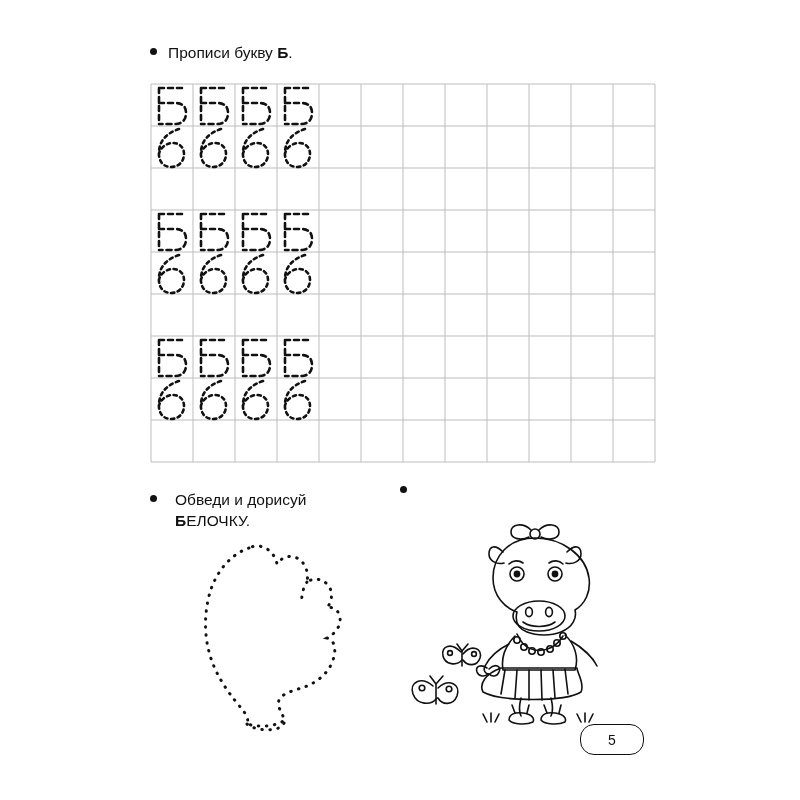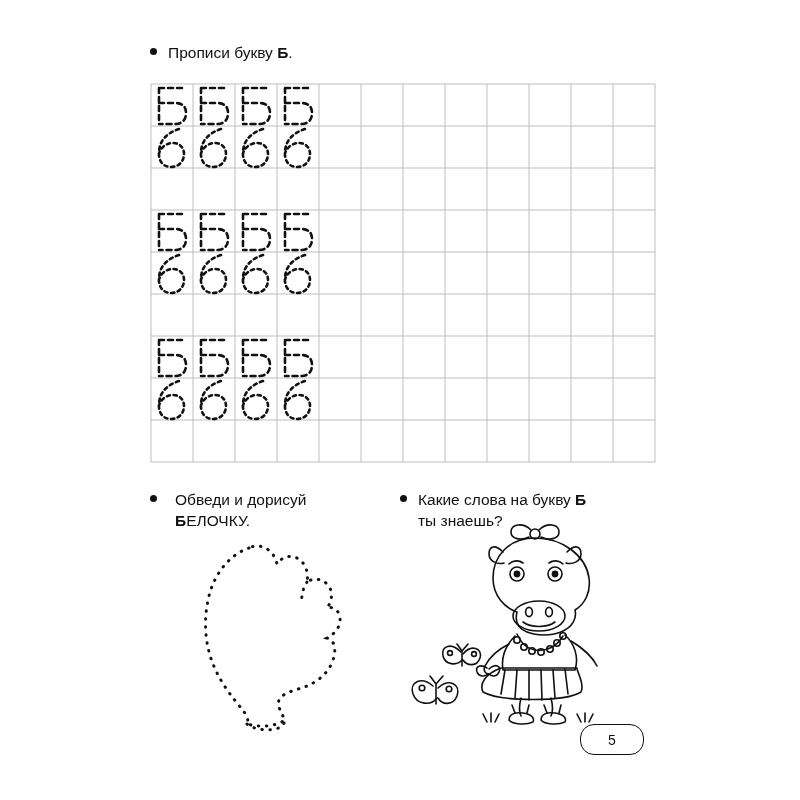--- a/index.html
+++ b/index.html
@@ -287,24 +287,20 @@
              C152 52 148 42 140 38
              C132 34 124 38 120 44
              C118 34 110 26 100 26
              C97 26 94 27 92 28 Z" fill="none" stroke="#111" stroke-width="3" stroke-dasharray="0.5 7.5" stroke-linecap="round"></path>
     <path d="M90 204 C96 209 108 211 118 209 C124 208 127 205 128 200" fill="none" stroke="#111" stroke-width="3" stroke-dasharray="0.5 7.5" stroke-linecap="round"></path>
     <path d="M150 62 C146 68 144 76 145 84" fill="none" stroke="#111" stroke-width="3" stroke-dasharray="0.5 7.5" stroke-linecap="round"></path>
   </svg>
 
   <div class="task3-head">
     <span class="bullet"></span>
-    <span>
-      <span>Какие слова на букву </span><span class="bold">Б</span><br>
-      <span>ты знаешь?</span>
-    </span>
   </div>
 
   <svg class="hippo" viewBox="0 0 260 225">
     <g fill="none" stroke="#111" stroke-width="1.6" stroke-linecap="round" stroke-linejoin="round">
 
       <path d="M126 22 C118 14 106 16 106 24 C106 31 116 33 124 29"></path>
       <path d="M134 22 C142 14 154 16 154 24 C154 31 144 33 136 29"></path>
       <circle cx="130" cy="26" r="5"></circle>
 
       <path d="M98 44 C90 36 84 38 84 46 C84 53 92 57 99 55"></path>

